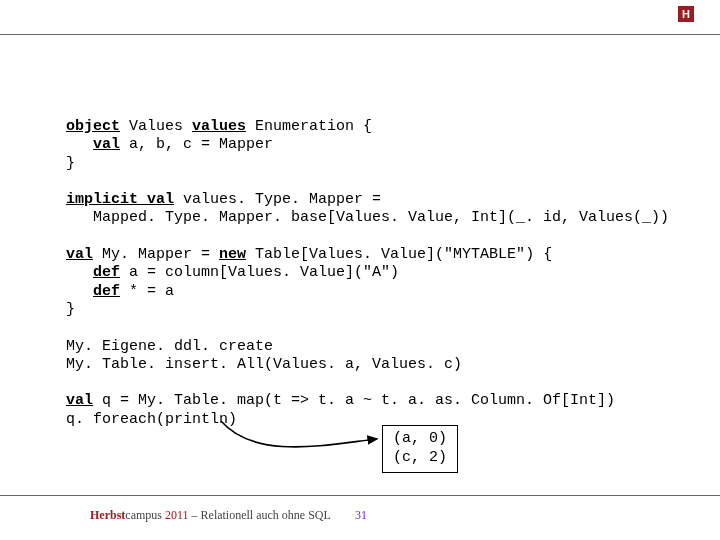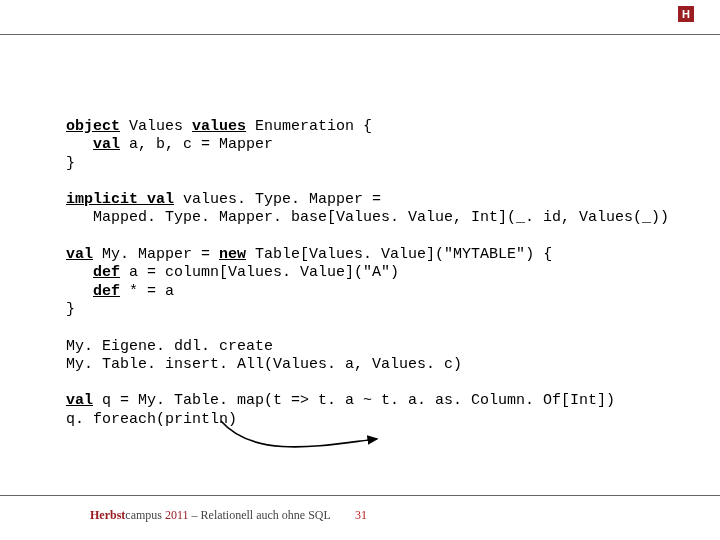--- a/index.html
+++ b/index.html
@@ -110,21 +110,21 @@
     color: #444;
   }
   .footer .brand-strong { color: #9a1d22; font-weight: bold; }
   .footer .year { color: #9a1d22; }
   .pagenum {
     position: absolute;
     bottom: 17px;
     left: 355px;
     font-size: 12px;
     font-family: Georgia, serif;
-    color: #b91c1c;
+    color: #6d28d9;
     text-align: right;
   }
 </style>
 </head>
 <body>
 
 <div class="slide">
 
   <div class="top-rule"></div>
 
@@ -153,20 +153,22 @@
 
   <svg class="arrow-svg" viewBox="0 0 180 50">
     <defs>
       <marker id="ah" markerWidth="8" markerHeight="8" refX="6" refY="3" orient="auto">
         <path d="M0,0 L7,3 L0,6 Z" fill="#000"></path>
       </marker>
     </defs>
     <path d="M6,6 C40,45 110,30 162,24" stroke="#000" stroke-width="1.6" fill="none" marker-end="url(#ah)"></path>
   </svg>
 
+  <div class="callout"><span>(a, 0)</span>
+<span>(c, 2)</span></div>
 
   <div class="bottom-rule"></div>
 
   <div class="footer"><span class="brand-strong">Herbst</span><span>campus</span><span class="year"> 2011</span><span> – Relationell auch ohne SQL</span></div>
 
   <div class="pagenum">31</div>
 
 </div>
 
 </body></html>

